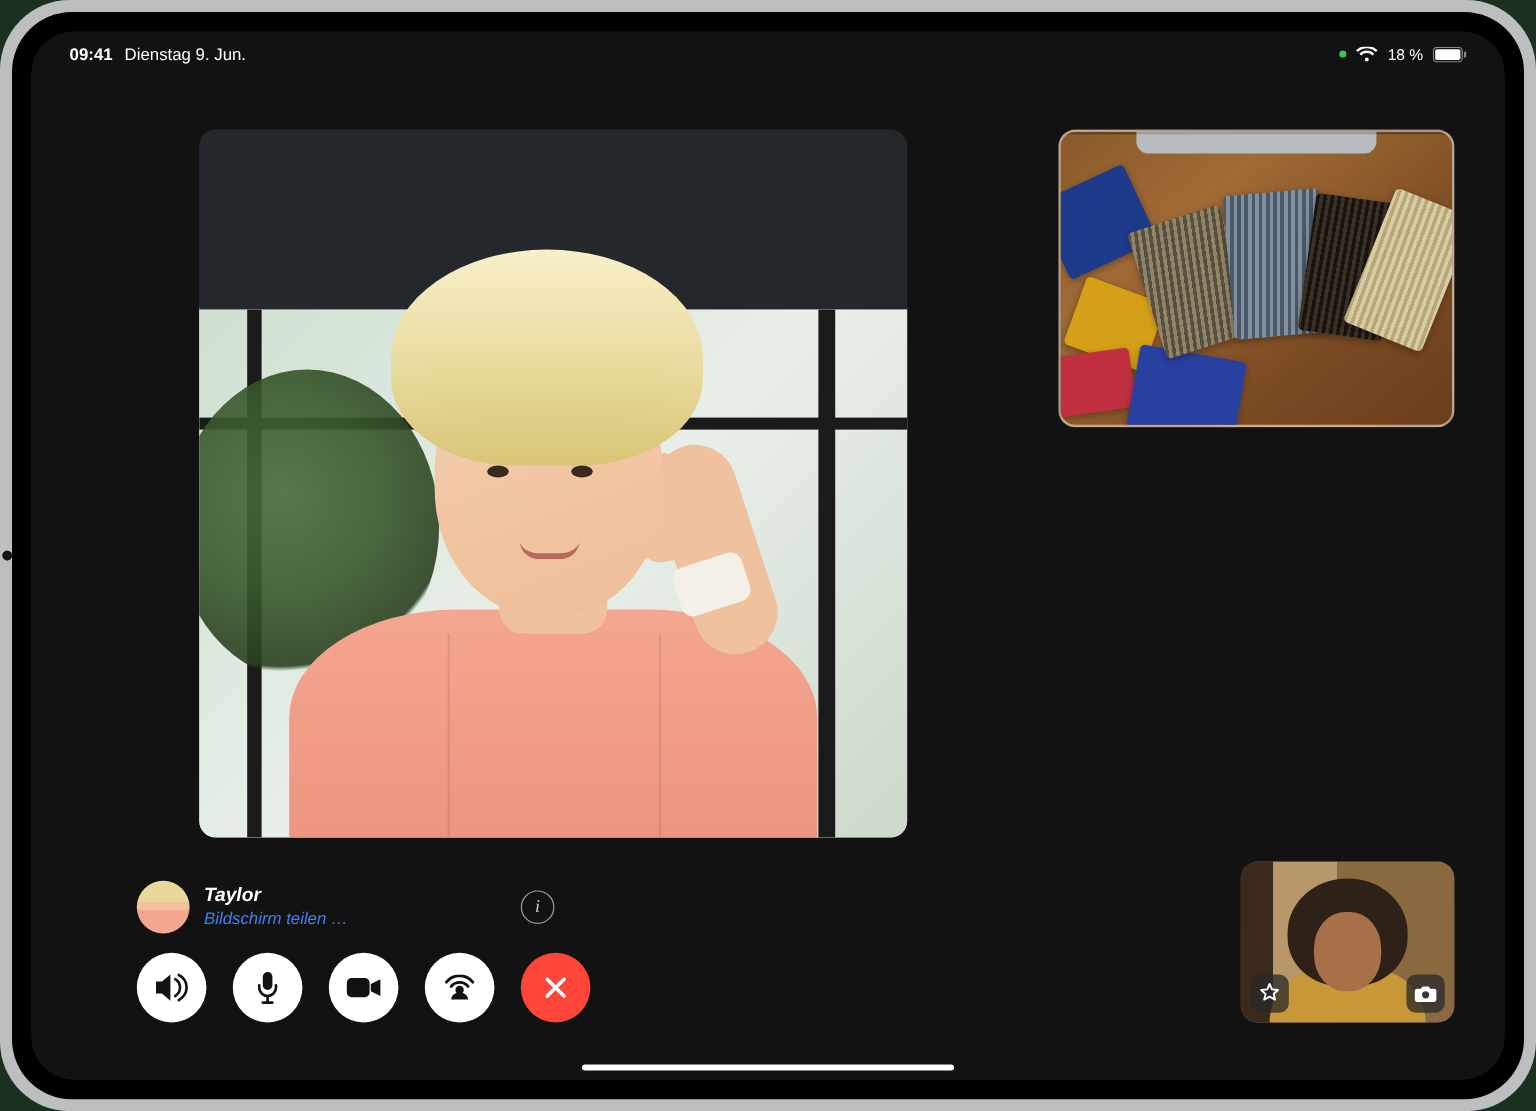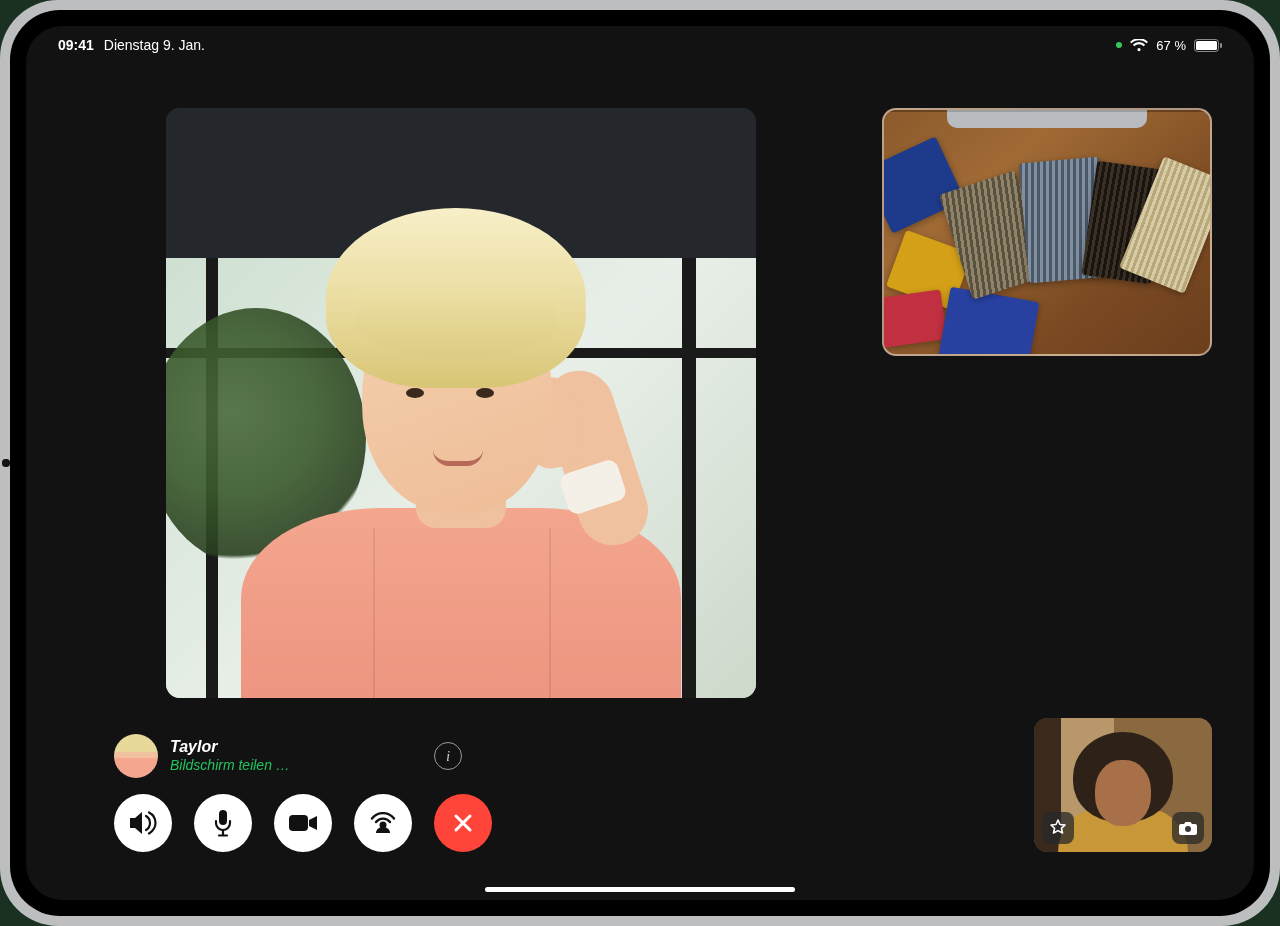--- a/index.html
+++ b/index.html
@@ -193,21 +193,21 @@
     color: #fff;
   }
   .avatar {
     width: 44px; height: 44px; border-radius: 50%;
     overflow:hidden; flex:none;
     background: linear-gradient(180deg,#e8d99a 0%, #e8d99a 40%, #f0c19e 40%, #f0c19e 55%, #f4a68e 55%, #f4a68e 100%);
     position:relative;
   }
   .caller-text { line-height:1.25;font-style:italic; }
   .caller-name { font-size:16px; font-weight:600; }
-  .caller-sub { font-size:14px; color:#22c55e; }
+  .caller-sub { font-size:14px; color:#3b82f6; }
   .info-btn {
     position:absolute;
     left: 408px;
     bottom: 130px;
     width:28px; height:28px;
     border:1.5px solid #9a9a9a; color:#c8c8c8;
     border-radius:50%;
     display:flex; align-items:center; justify-content:center;
     font-family: Georgia, serif; font-style:italic; font-size:15px;
     background:transparent;
@@ -297,30 +297,30 @@
 <body>
 
 <div class="device-frame">
   <div class="front-camera"></div>
   <div class="device-inner">
     <div class="screen">
 
       <div class="status-bar">
         <div class="status-left">
           <span class="status-time">09:41</span>
-          <span class="status-date">Dienstag 9. Jan.</span>
+          <span class="status-date">Dienstag 9. Jun.</span>
         </div>
         <div class="status-right">
           <span class="dot-priv"></span>
           <span class="wifi-icon">
             <svg width="18" height="13" viewBox="0 0 18 13">
                 <path d="M9 12.2a1.6 1.6 0 1 0 0-3.2 1.6 1.6 0 0 0 0 3.2zM4.3 7.2a6.6 6.6 0 0 1 9.4 0l1.5-1.5a8.7 8.7 0 0 0-12.4 0l1.5 1.5zM1.4 4.3a10.7 10.7 0 0 1 15.2 0L18 2.9a12.7 12.7 0 0 0-18 0l1.4 1.4z" fill="#fff"></path>
               </svg>
           </span>
-          <span class="battery-text">67 %</span>
+          <span class="battery-text">18 %</span>
           <span class="battery-icon">
             <svg width="28" height="13" viewBox="0 0 28 13">
                 <rect x="0.5" y="0.5" width="24" height="12" rx="3" fill="none" stroke="#fff" stroke-opacity="0.5"></rect>
                 <rect x="2" y="2" width="21" height="9" rx="1.5" fill="#fff"></rect>
                 <rect x="26" y="4" width="2" height="5" rx="1" fill="#fff" fill-opacity="0.5"></rect>
               </svg>
           </span>
         </div>
       </div>
 

